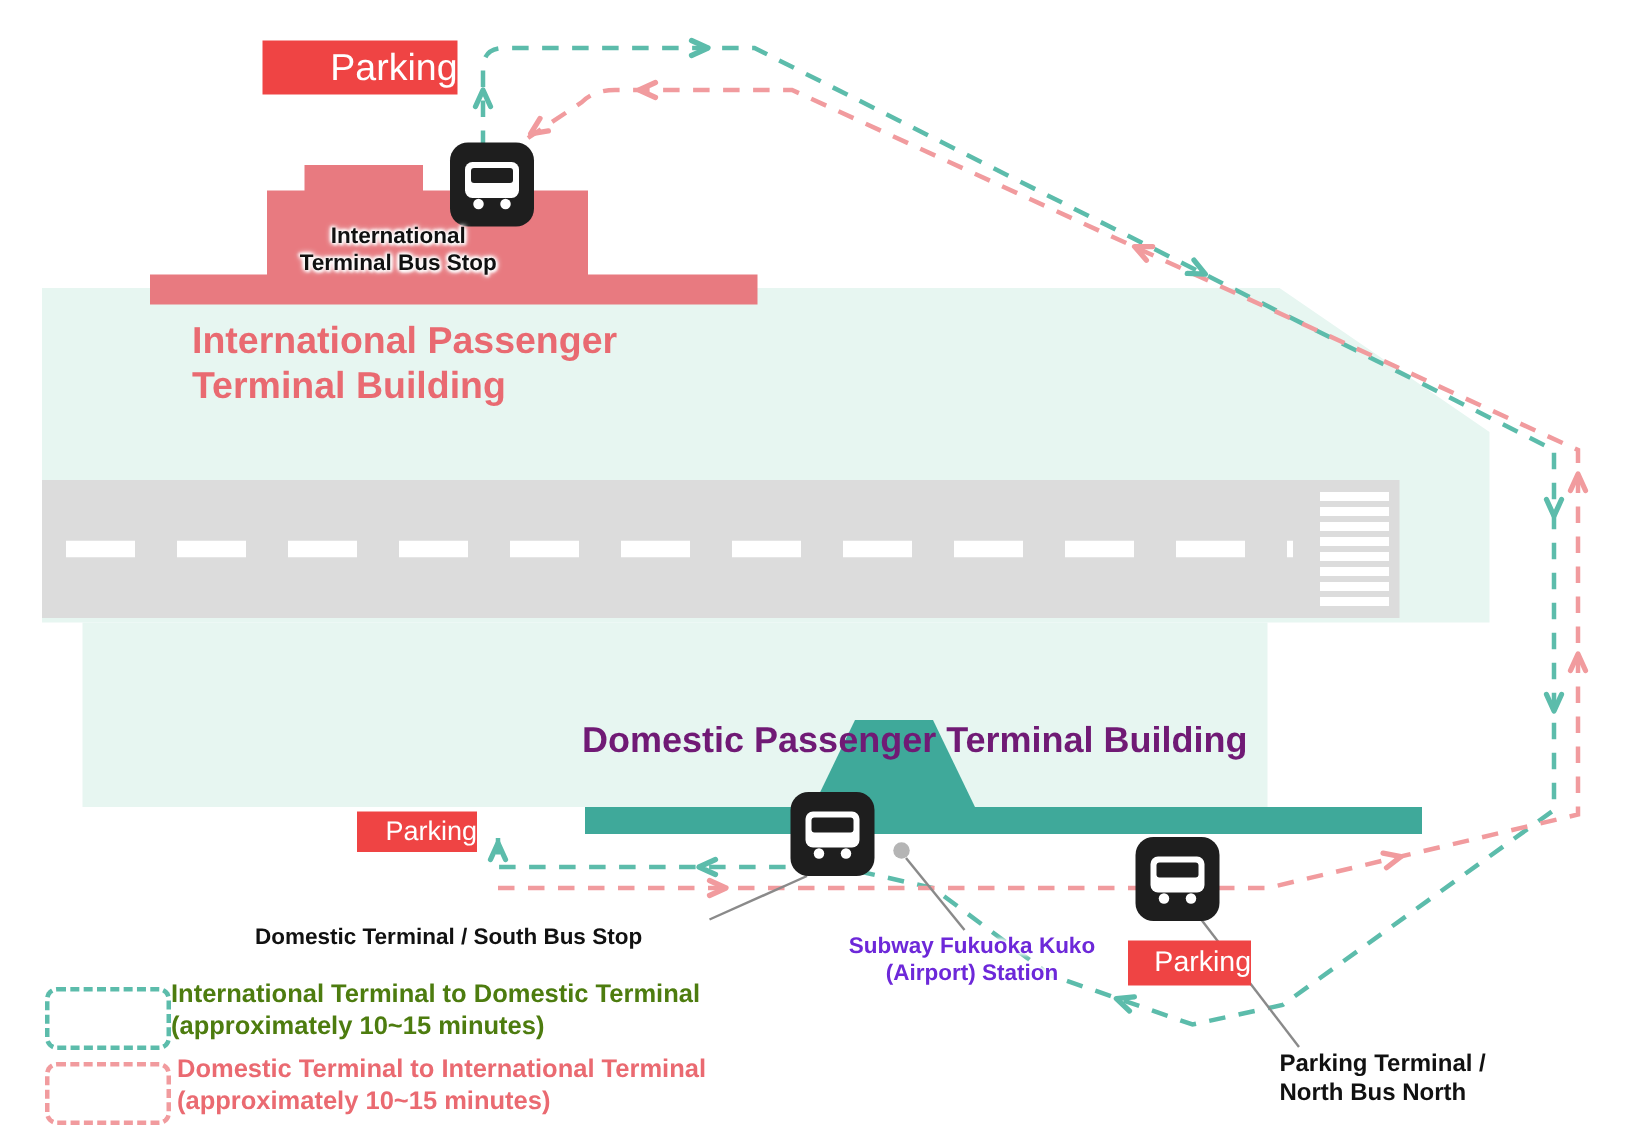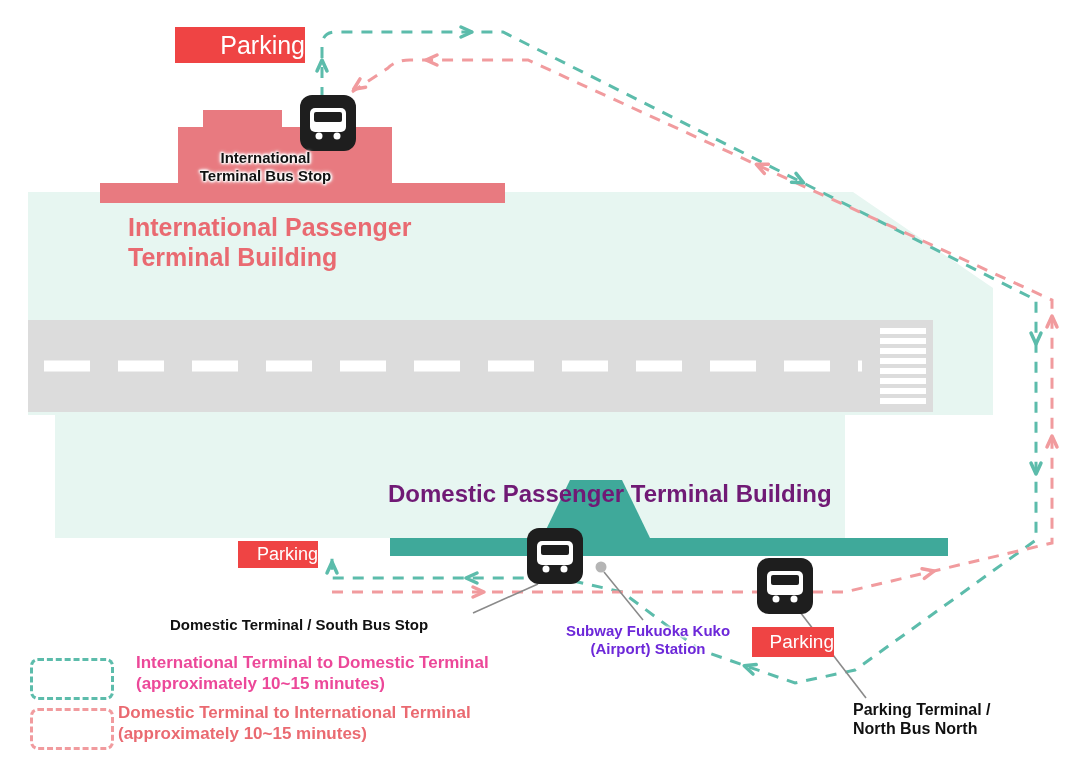--- a/index.html
+++ b/index.html
@@ -19,21 +19,21 @@
   .intl-stop-lbl{left:188px;top:149px;width:155px;text-align:center;color:#111111;
                  font-size:15px;font-weight:bold;line-height:18px;}
   .south-lbl{left:170px;top:616px;color:#111111;font-size:15px;font-weight:bold;}
   .subway-lbl{left:550px;top:622px;width:196px;text-align:center;color:#6d28d9;
               font-size:15px;font-weight:bold;line-height:18px;}
   .north-lbl{left:853px;top:700px;color:#111111;font-size:16px;font-weight:bold;line-height:19px;}
   .legend-box{position:absolute;width:78px;height:36px;border:3px dashed #5cbcab;border-radius:8px;}
   .legend-box.teal{left:30px;top:658px;border-color:#5cbcab;}
   .legend-box.pink{left:30px;top:708px;border-color:#f19b9e;}
   .legend-text{position:absolute;font-size:17px;font-weight:bold;line-height:21px;}
-  .legend-text.teal{left:136px;top:652px;color:#ec4899;}
+  .legend-text.teal{left:114px;top:652px;color:#4d7c0f;}
   .legend-text.pink{left:118px;top:702px;color:#ea6a71;}
 </style>
 </head>
 <body>
 
 <div class="canvas">
 
   <svg class="layer" viewBox="0 0 1084 759">
 
     <path d="M28,192 L853,192 L993,288 L993,415 L28,415 Z" fill="#e7f6f1"></path>

